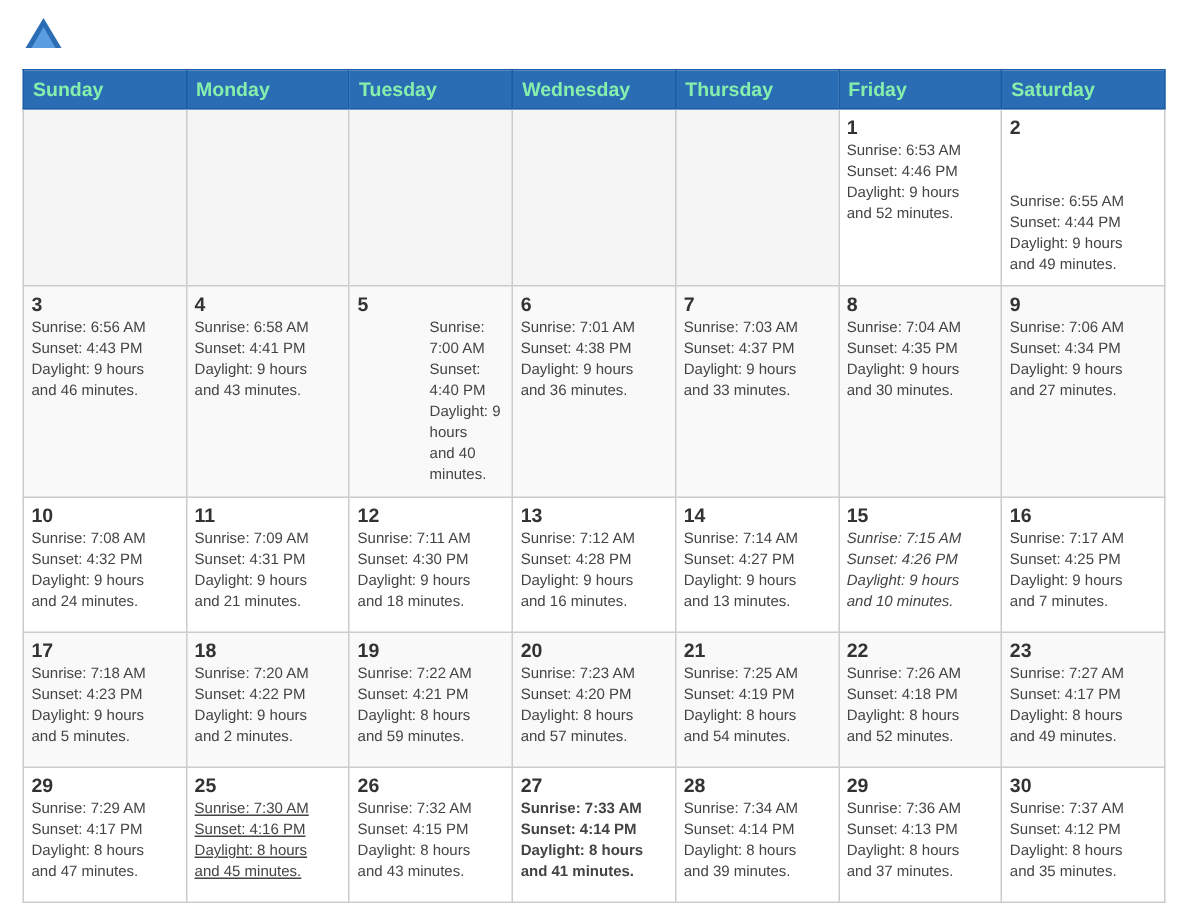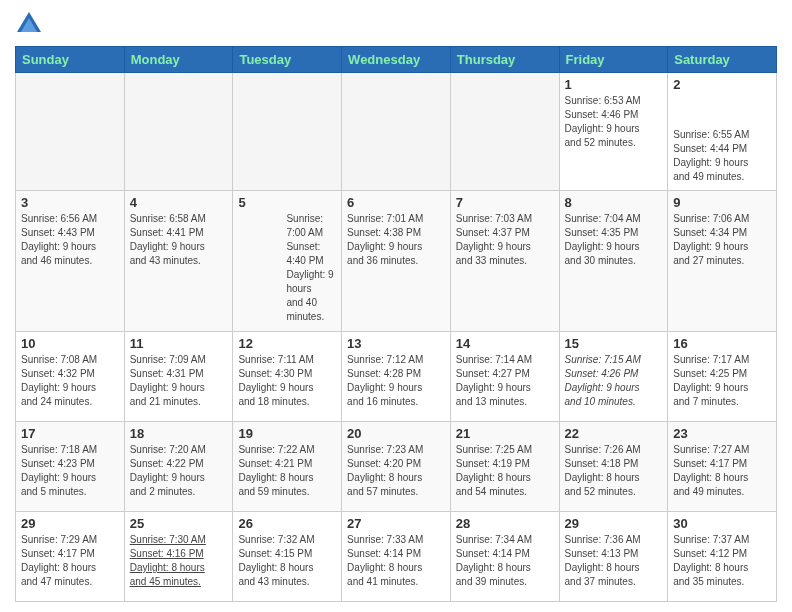--- a/index.html
+++ b/index.html
@@ -325,21 +325,21 @@
           </td>
           <td>
             <span class="day-number">26</span>
             <div class="day-detail" style="white-space: pre-line;">Sunrise: 7:32 AM
 Sunset: 4:15 PM
 Daylight: 8 hours
 and 43 minutes.</div>
           </td>
           <td>
             <span class="day-number">27</span>
-            <div class="day-detail" style="white-space: pre-line;">Sunrise: 7:33 AM
+            <div class="day-detail" style="white-space: pre-line; font-weight: bold;">Sunrise: 7:33 AM
 Sunset: 4:14 PM
 Daylight: 8 hours
 and 41 minutes.</div>
           </td>
           <td>
             <span class="day-number">28</span>
             <div class="day-detail" style="white-space: pre-line;">Sunrise: 7:34 AM
 Sunset: 4:14 PM
 Daylight: 8 hours
 and 39 minutes.</div>

